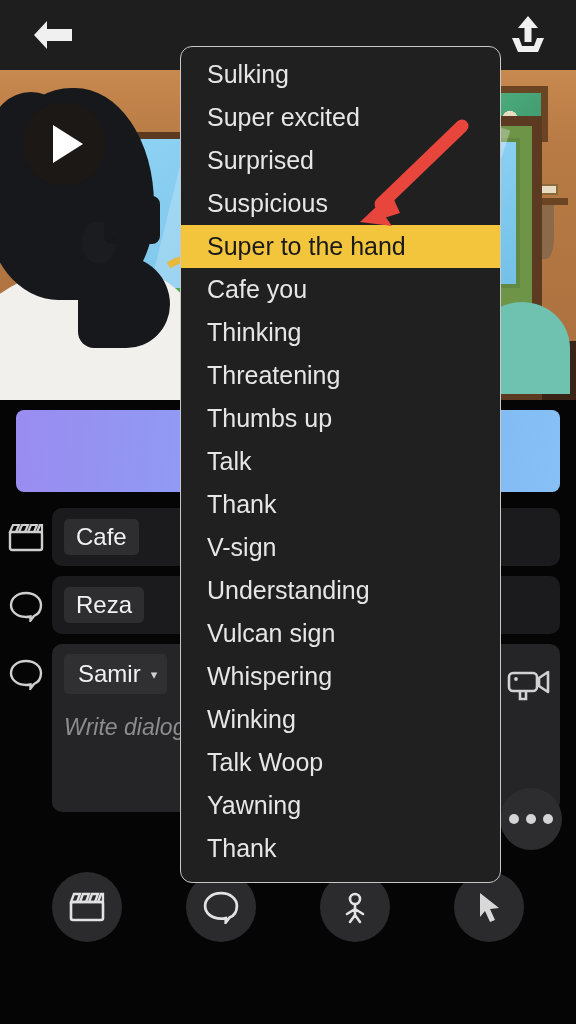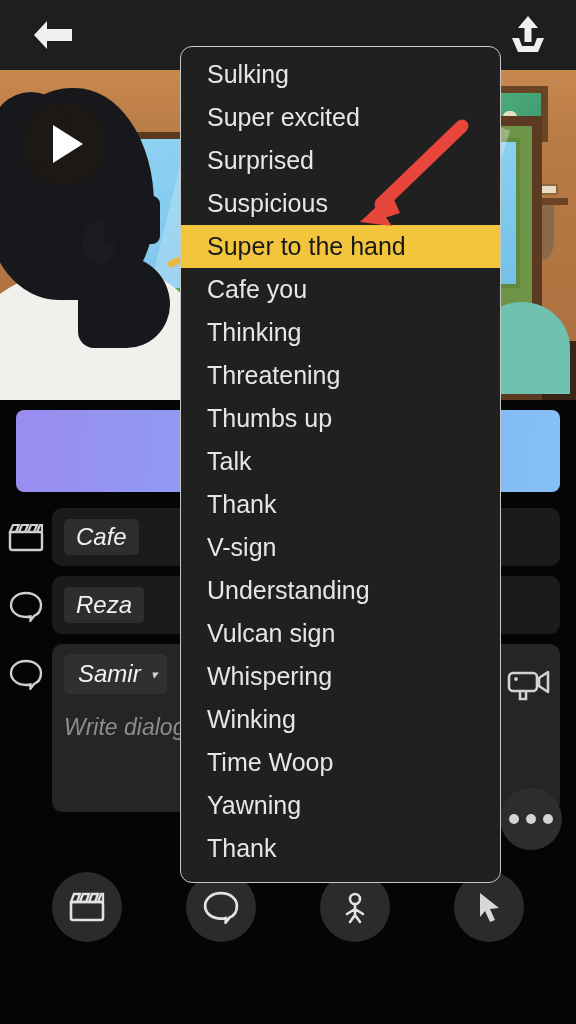--- a/index.html
+++ b/index.html
@@ -271,21 +271,20 @@
   .row-samir { top: 136px; }
   .row-samir .card { height: 168px; background: #252527; }
 
   .chip {
     display: inline-flex; align-items: center;
     background: #2e2e31;
     border-radius: 5px;
     padding: 4px 12px;
     color: #f1f1f1;
     font-size: 24px;
-    font-style: italic;
   }
   .chip.speaker { background: #303033; font-size: 24px; padding: 6px 10px 6px 14px; }
   .caret { margin-left: 10px; font-size: 13px; color: #cfcfcf; }
 
   .dialog-placeholder {
     margin-top: 16px;
     color: #8d8d8d;
     font-style: italic;
     font-size: 23px;
     line-height: 1.55;
@@ -517,21 +516,21 @@
       <div class="menu-item">Thinking</div>
       <div class="menu-item">Threatening</div>
       <div class="menu-item">Thumbs up</div>
       <div class="menu-item">Talk</div>
       <div class="menu-item">Thank</div>
       <div class="menu-item">V-sign</div>
       <div class="menu-item">Understanding</div>
       <div class="menu-item">Vulcan sign</div>
       <div class="menu-item">Whispering</div>
       <div class="menu-item">Winking</div>
-      <div class="menu-item">Time Woop</div>
+      <div class="menu-item">Talk Woop</div>
       <div class="menu-item">Yawning</div>
       <div class="menu-item">Thank</div>
     </div>
 
   <svg class="annot" viewBox="0 0 576 1024">
     <g>
       <line x1="462" y1="126" x2="381" y2="204" stroke="#e8463c" stroke-width="13" stroke-linecap="round"></line>
       <path d="M360 222 L394 197 L385 216 L392 226 Z" fill="#e8463c"></path>
       <path d="M360 222 L391 193 L400 213 L381 219 Z" fill="#e8463c"></path>
     </g>

